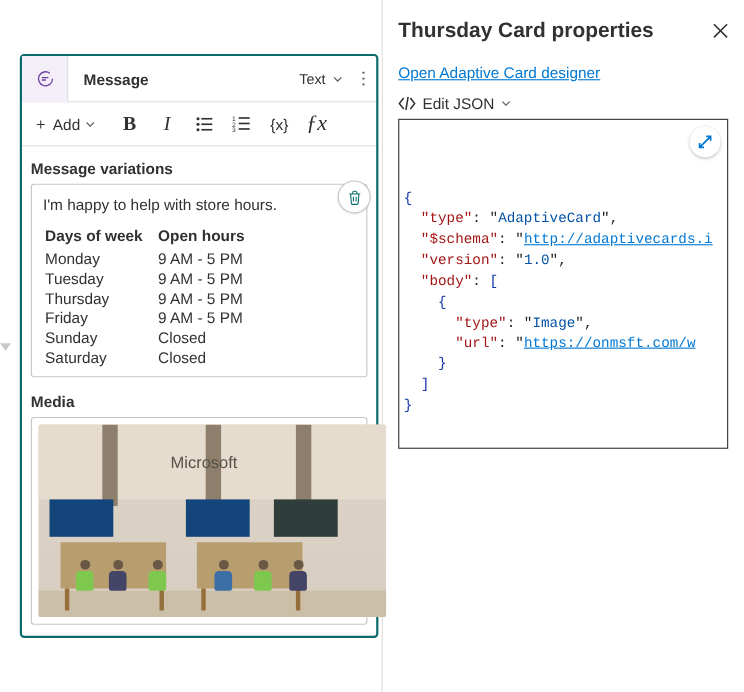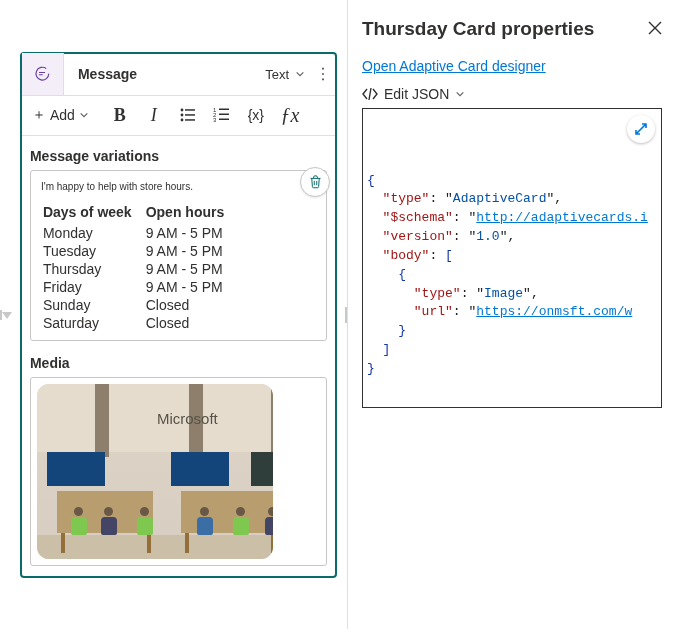--- a/index.html
+++ b/index.html
@@ -96,31 +96,31 @@
     position: relative;
   }
   .var-del {
     position: absolute; right: -4px; top: -4px;
     width: 30px; height: 30px; border-radius: 50%;
     background: #fff; border: 1px solid #c8c6c4;
     display: flex; align-items: center; justify-content: center;
     cursor: pointer; box-shadow: 0 1px 2px rgba(0,0,0,.1);
   }
   .var-del svg { width: 15px; height: 15px; stroke:#0b6a6a; fill:none; }
-  .msg-text { font-size: 10px; margin-bottom: 10px; color:#323130; }
+  .msg-text { font-size: 14px; margin-bottom: 10px; color:#323130; }
   table.hours { font-size: 14px; border-collapse: collapse; }
   table.hours th { text-align: left; font-weight: 600; padding: 2px 12px 4px 2px; }
   table.hours td { padding: 1px 12px 1px 2px; }
 
   .media-box {
     border: 1px solid #c8c6c4; border-radius: 3px;
     padding: 6px; margin-top: 4px;
   }
   .media-img {
-    width: 236px; height: 175px; border-radius: 12px;
+    width: 316px; height: 175px; border-radius: 2px;
     position: relative; overflow: hidden;
     background: linear-gradient(#ded4c8 0%, #d7cdc0 100%);
   }
   
   .store-top { position:absolute; top:0; left:0; right:0; height:68px; background:#e6dccd; }
   .store-col { position:absolute; top:0; bottom:58%; width:14px; background:#8d7f6b; }
   .store-col.c1{left:58px;} .store-col.c2{left:152px;} .store-col.c3{left:234px;}
   .store-logo {
     position:absolute; top:26px; left:120px; color:#565248;
     font-family:"Segoe UI", sans-serif; font-weight:400; font-size:15px;

